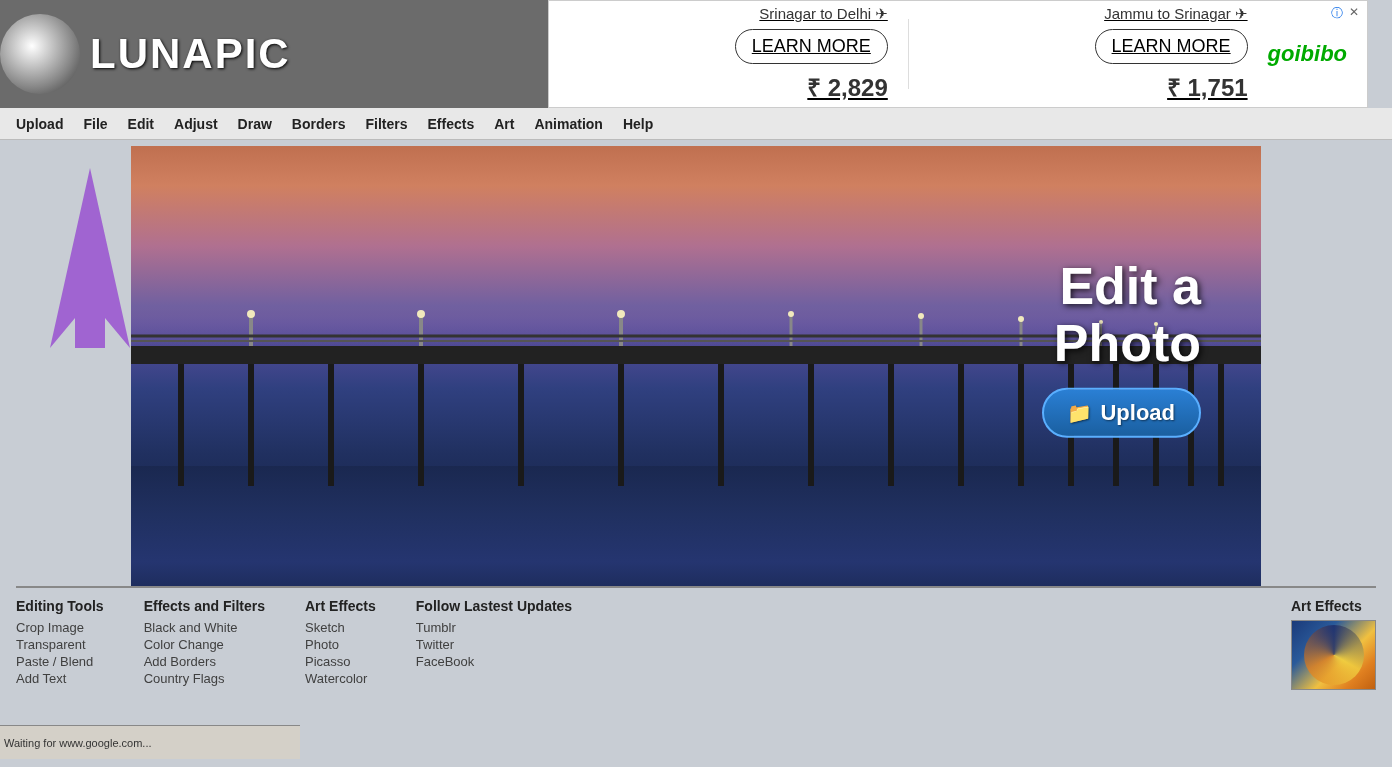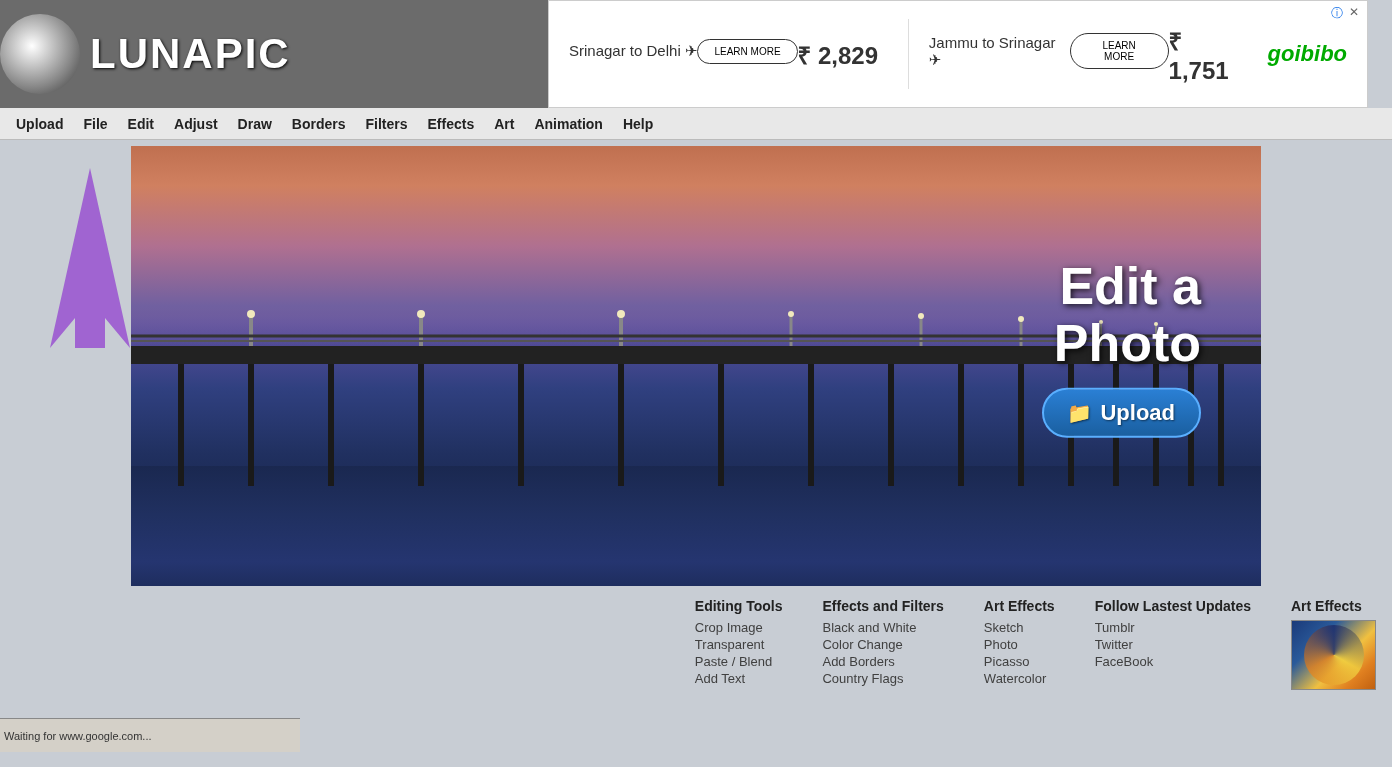--- a/index.html
+++ b/index.html
@@ -11,28 +11,28 @@
       top: 0; left: 548px;
       width: 820px;
       height: 108px;
       background: white;
       border: 1px solid #ccc;
       display: flex;
       align-items: center;
       padding: 10px 20px;
       z-index: 100;
     }
-    .ad-section { display: flex; flex-direction: row; align-items: center; flex: 1; }
+    .ad-section { display: flex; flex-direction: column; align-items: flex-end; flex: 1; text-decoration: underline; }
     .ad-route { font-size: 15px; color: #333; margin-bottom: 6px; }
     .ad-price { font-size: 24px; font-weight: bold; color: #333; }
     .ad-btn {
       border: 1px solid #333;
       border-radius: 20px;
       padding: 6px 16px;
-      font-size: 10px;
+      font-size: 18px;
       background: white;
       cursor: pointer;
       margin-bottom: 6px;
     }
     .ad-divider { width: 1px; height: 70px; background: #ddd; margin: 0 20px; }
     .goibibo { color: #f90; font-size: 22px; font-weight: bold; font-style: italic; padding-left: 20px; }
     .goibibo span { color: #0a0; }
     .ad-close { position: absolute; top: 4px; right: 8px; font-size: 12px; color: #666; cursor: pointer; }
     .ad-info { position: absolute; top: 4px; right: 24px; font-size: 12px; color: #1a73e8; cursor: pointer; }
 
@@ -79,21 +79,20 @@
       cursor: pointer;
       white-space: nowrap;
     }
 
     
     #main {
       display: flex;
       flex-direction: column;
       background: #c8cdd4;
       padding: 6px;
-      align-items: flex-end;
     }
 
     
     #hero-container {
       position: relative;
       width: 1130px;
       height: 440px;
       margin: 0 auto;
       overflow: hidden;
     }
@@ -222,21 +221,21 @@
       width: 60px;
       height: 60px;
       border-radius: 50%;
       background: conic-gradient(#1a2a6a, #f0d040, #e08020, #1a2a6a);
       opacity: 0.8;
     }
 
     
     #statusbar {
       position: fixed;
-      bottom: 15px;
+      bottom: 8px;
       left: 0;
       width: 300px;
       height: 34px;
       background: #d4d0c8;
       border-top: 1px solid #888;
       font-size: 11px;
       color: #333;
       display: flex;
       align-items: center;
       padding-left: 4px;

